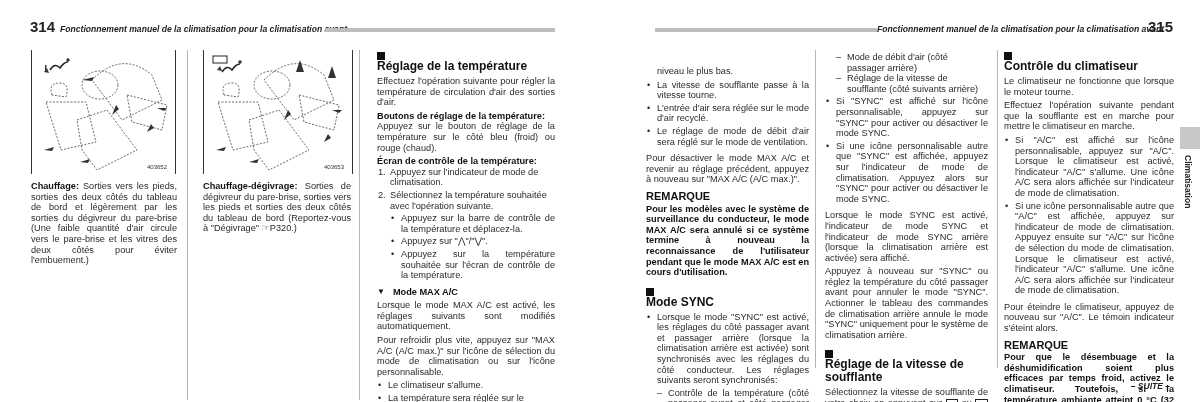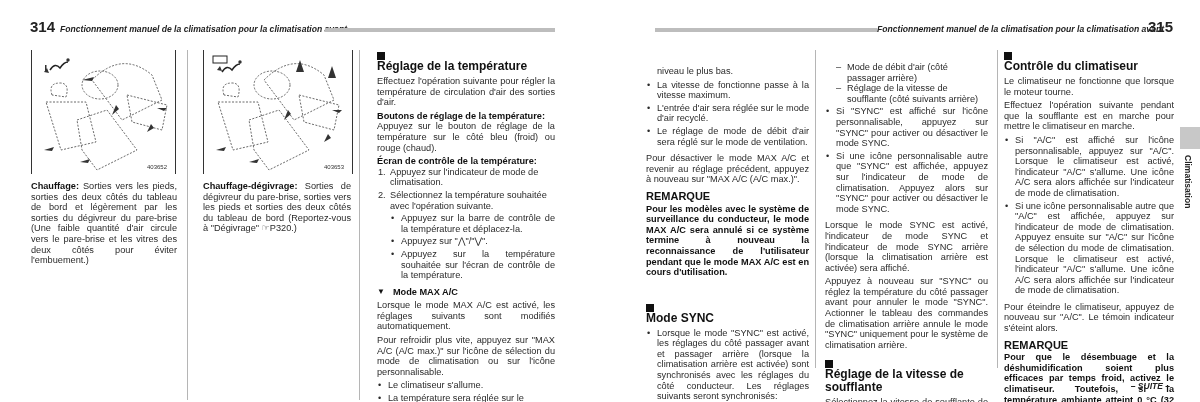--- a/index.html
+++ b/index.html
@@ -11,21 +11,21 @@
   .col p{margin:0 0 3px 0;text-align:justify;}
   .vline{position:absolute;width:1px;background:#b5b5b5;}
   h3.sec{margin:0 0 3px 0;font-size:12px;line-height:13px;font-weight:bold;color:#111;display:flex;flex-direction:column;}
   h3.sec .sq{display:inline-block;width:8px;height:8px;background:#111;margin:2px 6px 0 0;flex:none;}
   .bold{font-weight:bold;color:#111;}
   .rem-title{font-size:11px;font-weight:bold;margin:6px 0 2px 0;color:#111;}
   .rem{font-weight:bold;text-align:justify;color:#111;}
   ul.b{list-style:none;margin:0 0 3px 0;padding:0;}
   ul.b li{position:relative;padding-left:11px;text-align:justify;margin-bottom:2px;}
   ul.b li:before{content:"\2022";position:absolute;left:1px;top:0;}
-  ul.d{list-style:none;margin:12px 0 2px 0;padding:0;}
+  ul.d{list-style:none;margin:2px 0 2px 0;padding:0;}
   ul.d li{position:relative;padding-left:11px;}
   ul.d li:before{content:"\2013";position:absolute;left:0;}
   ol.n{list-style:none;padding:0;margin:0 0 2px 0;}
   ol.n>li{position:relative;padding-left:13px;margin-bottom:2px;}
   ol.n>li .num{position:absolute;left:1px;}
   .subhead{font-weight:bold;color:#111;margin:6px 0 3px 0;display:flex;}
   .subhead .tri{margin-right:8px;font-size:8px;}
   .figure{position:absolute;border-left:1px solid #333;border-right:1px solid #333;}
   .figcode{position:absolute;right:8px;bottom:4px;font-size:6px;color:#333;}
   .tab{position:absolute;left:1180px;top:127px;width:20px;height:22px;background:#c8c8c8;}
@@ -138,28 +138,28 @@
   <p>Pour refroidir plus vite, appuyez sur "MAX A/C (A/C max.)" sur l'icône de sélection du mode de climatisation ou sur l'icône personnalisable.</p>
   <ul class="b">
     <li>Le climatiseur s'allume.</li>
     <li>La température sera réglée sur le</li>
   </ul>
 </div>
 
 <div class="col" style="left:646px;top:50px;width:163px;">
   <p style="padding-left:11px;margin-top:16px;">niveau le plus bas.</p>
   <ul class="b">
-    <li>La vitesse de fonctionne passe à la vitesse maximum.</li>
+    <li>La vitesse de soufflante passe à la vitesse tourne.</li>
     <li>L'entrée d'air sera réglée sur le mode d'air recyclé.</li>
     <li>Le réglage de mode de débit d'air sera réglé sur le mode de ventilation.</li>
   </ul>
   <p style="margin-top:6px;">Pour désactiver le mode MAX A/C et revenir au réglage précédent, appuyez à nouveau sur "MAX A/C (A/C max.)".</p>
   <div class="rem-title">REMARQUE</div>
   <p class="rem">Pour les modèles avec le système de surveillance du conducteur, le mode MAX A/C sera annulé si ce système termine à nouveau la reconnaissance de l'utilisateur pendant que le mode MAX A/C est en cours d'utilisation.</p>
-  <h3 class="sec" style="margin-top:24px;">
+  <h3 class="sec" style="margin-top:8px;">
       <span class="sq"></span>
       <span>Mode SYNC</span>
     </h3>
   <ul class="b">
     <li><span>Lorsque le mode "SYNC" est activé, les réglages du côté passager avant et passager arrière (lorsque la climatisation arrière est activée) sont synchronisés avec les réglages du côté conducteur. Les réglages suivants seront synchronisés:</span>
       <ul class="d">
         <li>Contrôle de la température (côté passager avant et côté passager arrière)</li>
       </ul>
     </li>
   </ul>

